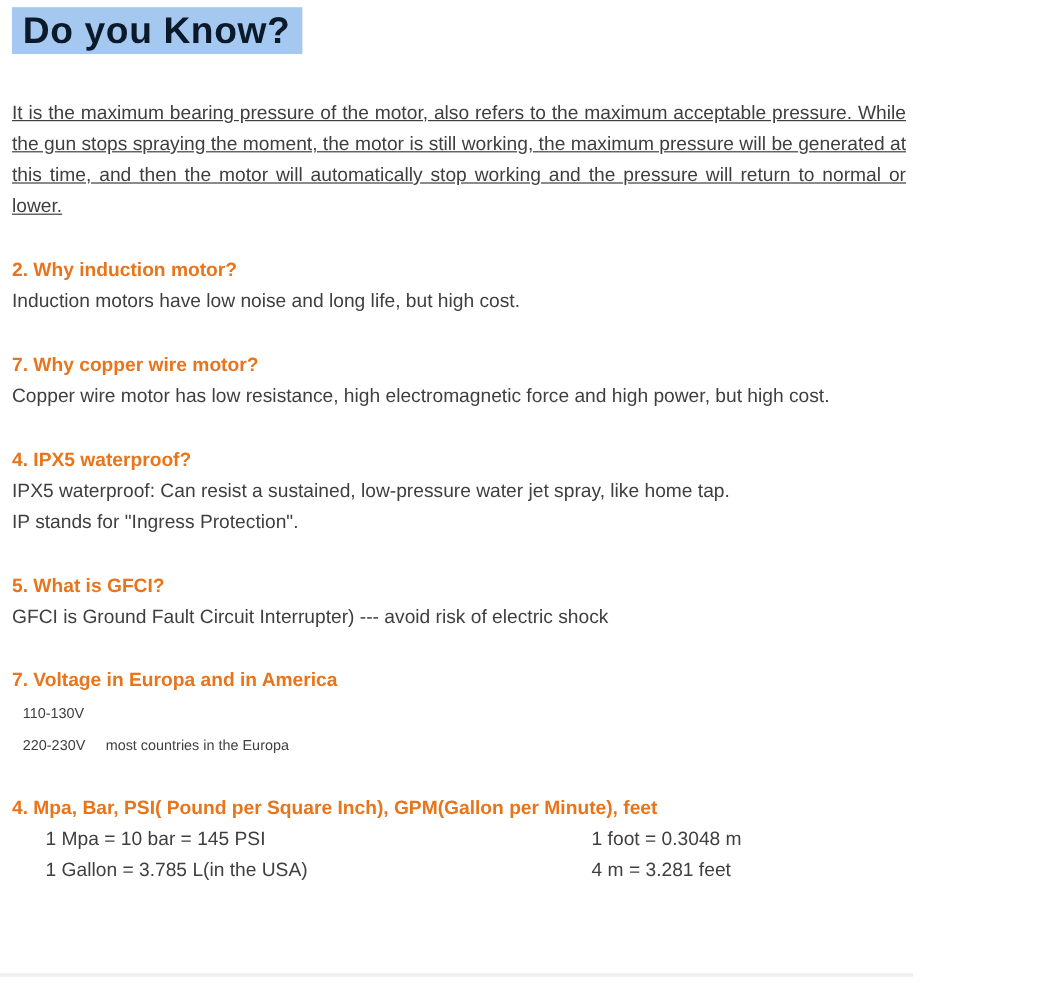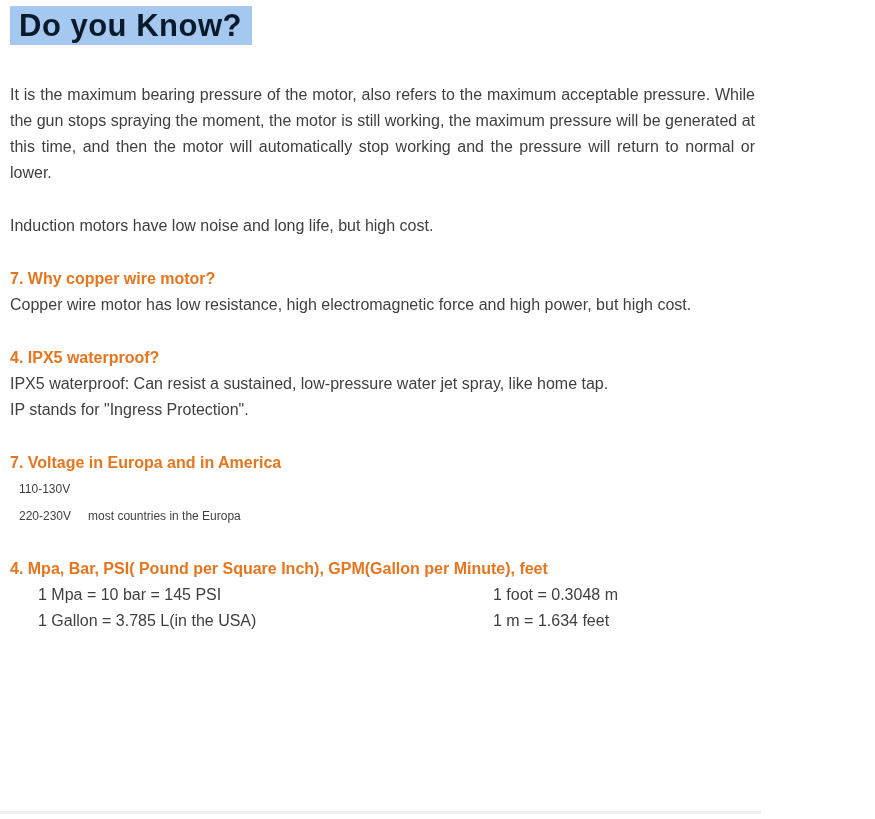--- a/index.html
+++ b/index.html
@@ -29,21 +29,21 @@
     font-size: 16px;
     font-weight: 700;
     color: #e8751c;
     line-height: 26px;
   }
   p, .bodytext {
     font-size: 16px;
     color: #3f3f3f;
     line-height: 26px;
   }
-  .justify { text-align: justify; }
+  .justify { text-align: justify; text-decoration: underline; }
   .voltage-row {
     display: flex;
     gap: 17px;
     padding-left: 9px;
     font-size: 12px;
     color: #3f3f3f;
     line-height: 26.5px;
   }
   .conv-grid {
     display: grid;
@@ -64,52 +64,57 @@
 
 <div class="page">
 
   <h1 class="title">Do you Know?</h1>
 
   <section>
     <p class="justify">It is the maximum bearing pressure of the motor, also refers to the maximum acceptable pressure. While the gun stops spraying the moment, the motor is still working, the maximum pressure will be generated at this time, and then the motor will automatically stop working and the pressure will return to normal or lower.</p>
   </section>
 
   <section>
+    <h2>2. Why induction motor?</h2>
     <p>Induction motors have low noise and long life, but high cost.</p>
   </section>
 
   <section>
     <h2>7. Why copper wire motor?</h2>
     <p>Copper wire motor has low resistance, high electromagnetic force and high power, but high cost.</p>
   </section>
 
   <section>
     <h2>4. IPX5 waterproof?</h2>
     <p>IPX5 waterproof: Can resist a sustained, low-pressure water jet spray, like home tap.</p>
     <p>IP stands for "Ingress Protection".</p>
   </section>
 
+  <section>
+    <h2>5. What is GFCI?</h2>
+    <p>GFCI is Ground Fault Circuit Interrupter) --- avoid risk of electric shock</p>
+  </section>
 
 
   <section>
     <h2>7. Voltage in Europa and in America</h2>
     <div class="voltage-row">
       <span>110-130V</span>
     </div>
     <div class="voltage-row">
       <span>220-230V</span>
       <span>most countries in the Europa</span>
     </div>
   </section>
 
   <section>
     <h2>4. Mpa, Bar, PSI( Pound per Square Inch), GPM(Gallon per Minute), feet</h2>
     <div class="conv-grid">
       <p>1 Mpa = 10 bar = 145 PSI</p>
       <p>1 foot = 0.3048 m</p>
       <p>1 Gallon = 3.785 L(in the USA)</p>
-      <p>1 m = 1.634 feet</p>
+      <p>4 m = 3.281 feet</p>
     </div>
   </section>
 
   <div class="bottom-divider"></div>
 
 </div>
 
 </body></html>

